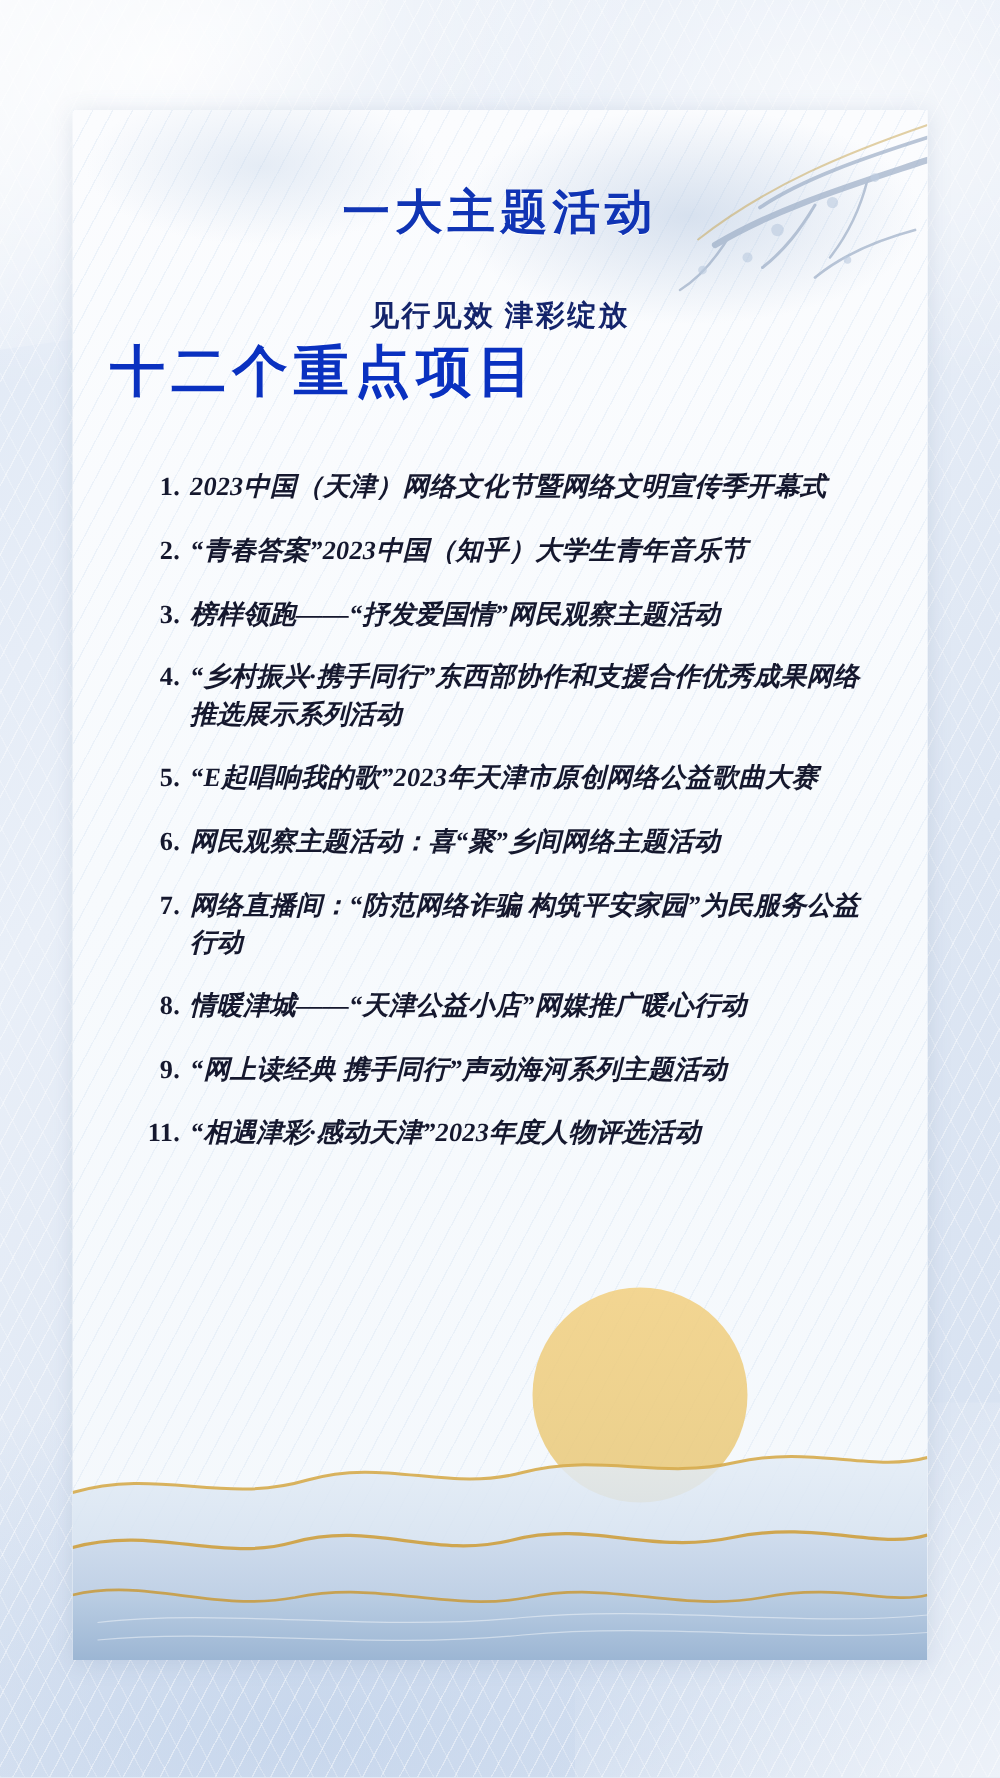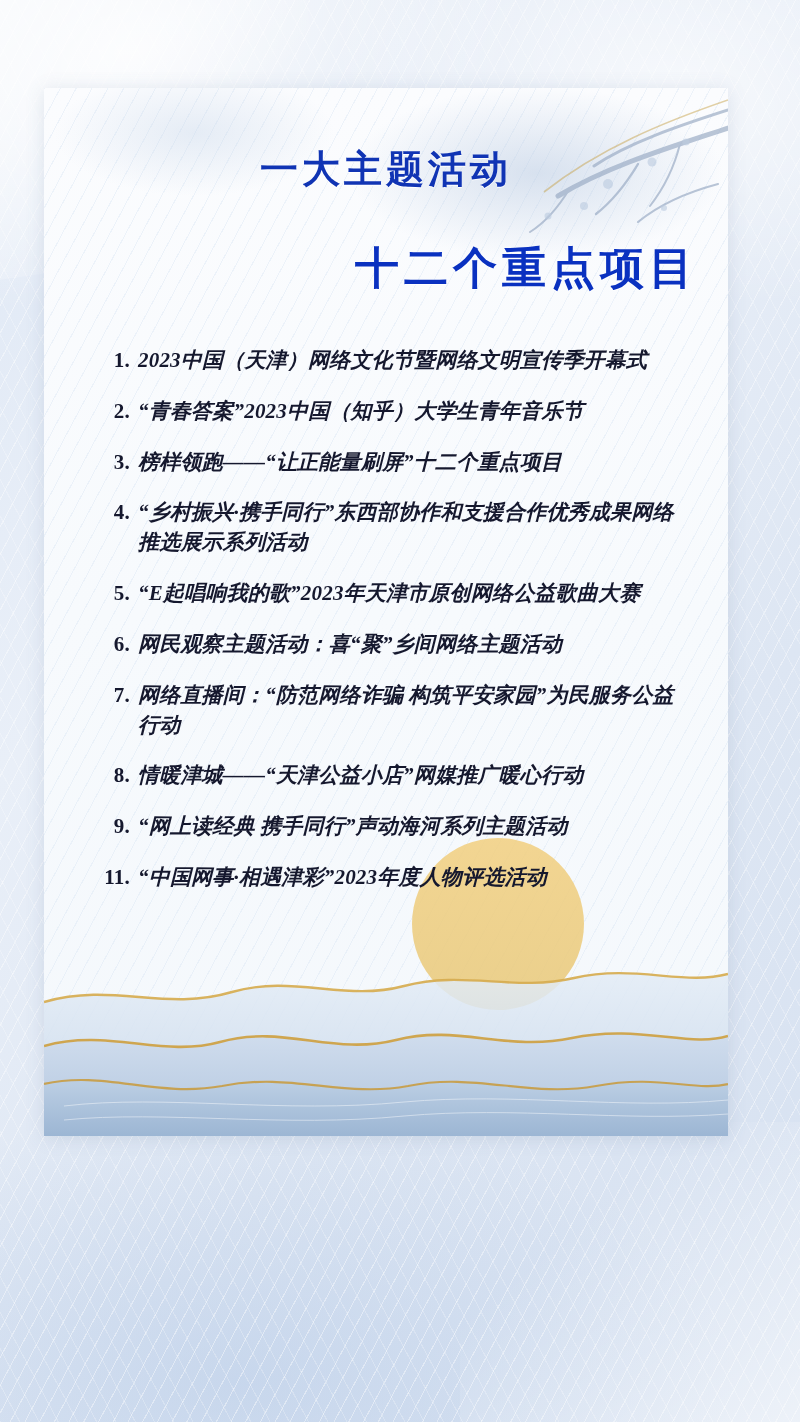--- a/index.html
+++ b/index.html
@@ -71,24 +71,24 @@
     position: absolute;
     right: -80px; bottom: -60px;
     width: 420px; height: 360px;
     background: linear-gradient(320deg, rgba(255,255,255,0.75), rgba(255,255,255,0) 72%);
     pointer-events: none;
   }
 
   
   .card {
     position: absolute;
-    left: 44px;
+    left: 58px;
     top: 88px;
     width: 684px;
-    height: 1048px;
+    height: 1240px;
     background: linear-gradient(180deg, #fbfcfe 0%, #f7fafd 50%, #f4f8fc 100%);
     box-shadow: 0 2px 18px rgba(90,115,150,0.16);
     overflow: hidden;
   }
 
   
   .branch {
     position: absolute;
     right: 0; top: 0;
     width: 420px; height: 230px;
@@ -150,22 +150,21 @@
   .subtitle-2 {
     text-align: center;
     margin-top: 16px;
     font-size: 23px;
     font-weight: bold;
     letter-spacing: 1px;
     color: #14246b;
   }
 
   .title-second {
-    text-align: right;
-    margin-top: 44px;
+    text-align: left;
     font-family: Liberation Sans, sans-serif;
     font-weight: bold;
     font-size: 44px;
     letter-spacing: 5px;
     color: #0a31c0;
     text-shadow: 0 1px 0 rgba(255,255,255,0.9);
   }
 
   .item-list {
     margin: 48px 0 0 0;
@@ -268,35 +267,36 @@
       <g fill="none" stroke="#ffffff" stroke-width="1" opacity="0.45">
         <path d="M20 300 C 120 288, 240 308, 360 296 C 470 286, 580 304, 684 294"></path>
         <path d="M20 314 C 120 304, 240 322, 360 310 C 470 300, 580 316, 684 308"></path>
       </g>
     </svg>
 
     <div class="content">
 
       <div class="title-main">一大主题活动</div>
 
+      <div class="subtitle-1">见行见效 津彩绽放</div>
 
       <div class="title-second">十二个重点项目</div>
 
       <ul class="item-list">
         <li class="item">
           <span class="item-num">1.</span>
           <span class="item-text">2023中国（天津）网络文化节暨网络文明宣传季开幕式</span>
         </li>
         <li class="item">
           <span class="item-num">2.</span>
           <span class="item-text">“青春答案”2023中国（知乎）大学生青年音乐节</span>
         </li>
         <li class="item">
           <span class="item-num">3.</span>
-          <span class="item-text">榜样领跑——“让正能量刷屏”十二个重点项目</span>
+          <span class="item-text">榜样领跑——“抒发爱国情”网民观察主题活动</span>
         </li>
         <li class="item">
           <span class="item-num">4.</span>
           <span class="item-text">“乡村振兴·携手同行”东西部协作和支援合作优秀成果网络推选展示系列活动</span>
         </li>
         <li class="item">
           <span class="item-num">5.</span>
           <span class="item-text">“E起唱响我的歌”2023年天津市原创网络公益歌曲大赛</span>
         </li>
         <li class="item">
@@ -310,19 +310,19 @@
         <li class="item">
           <span class="item-num">8.</span>
           <span class="item-text">情暖津城——“天津公益小店”网媒推广暖心行动</span>
         </li>
         <li class="item">
           <span class="item-num">9.</span>
           <span class="item-text">“网上读经典 携手同行”声动海河系列主题活动</span>
         </li>
         <li class="item">
           <span class="item-num">11.</span>
-          <span class="item-text">“中国网事·相遇津彩”2023年度人物评选活动</span>
+          <span class="item-text">“相遇津彩·感动天津”2023年度人物评选活动</span>
         </li>
       </ul>
 
     </div>
   </div>
 </div>
 
 </body></html>

